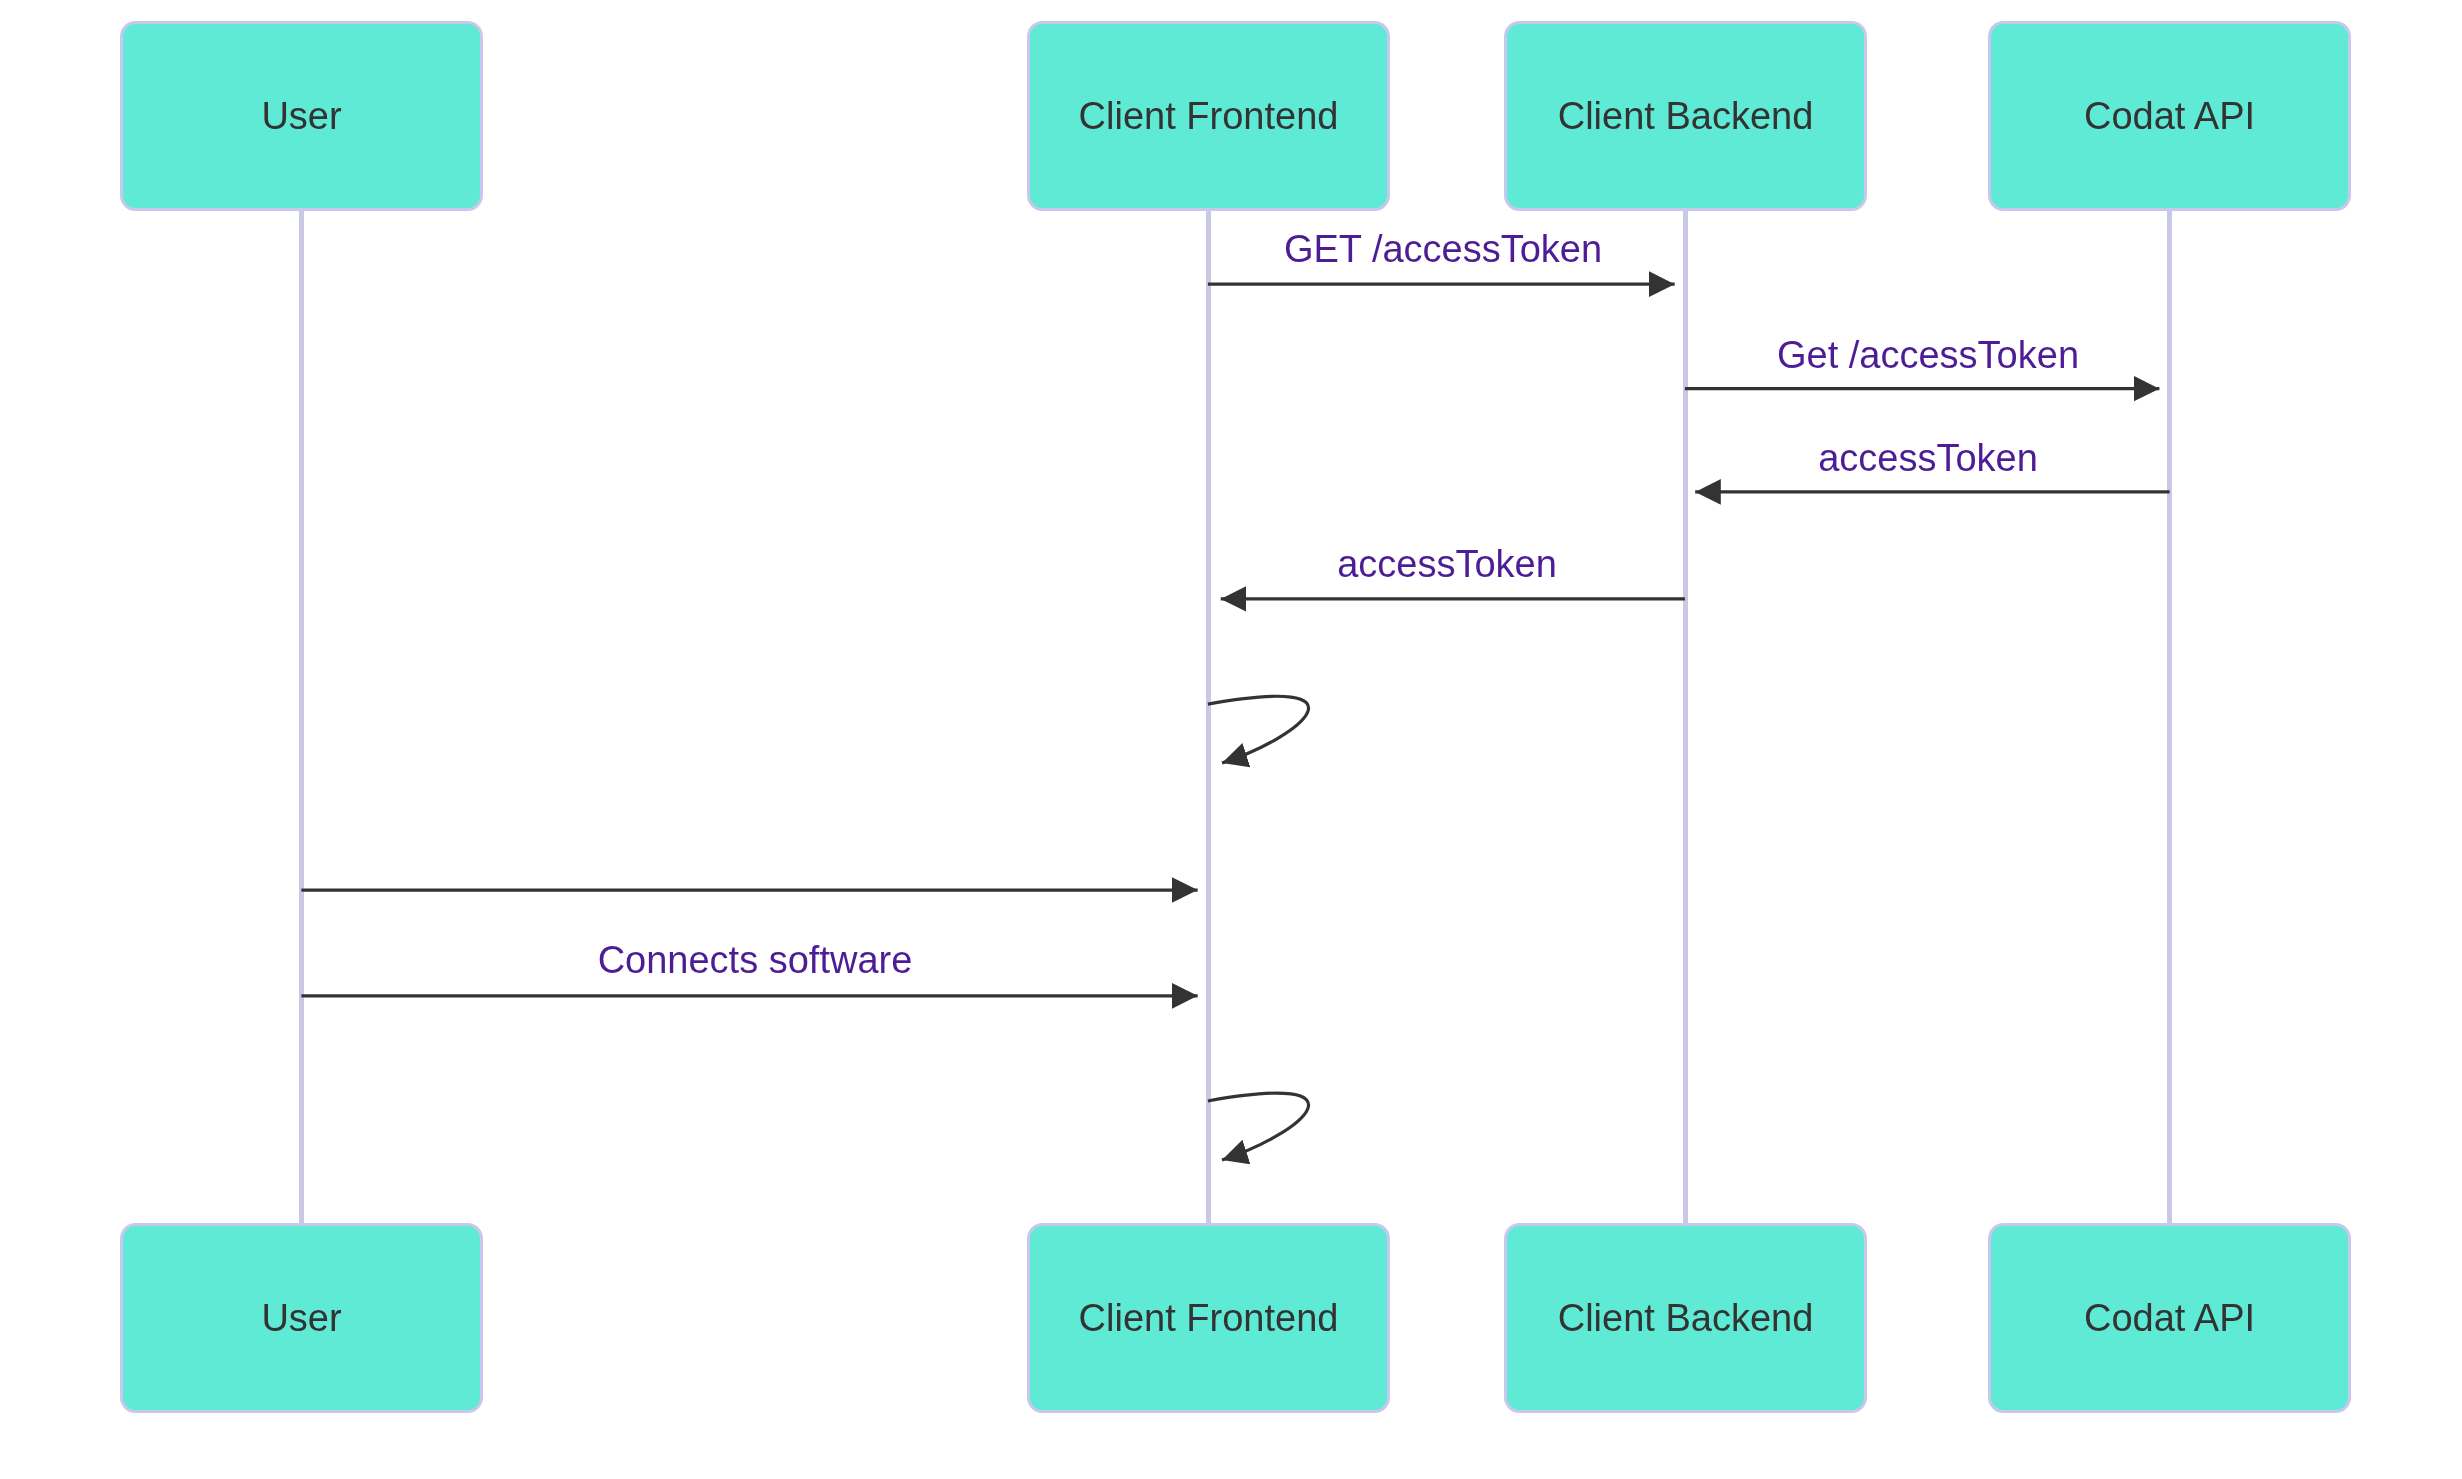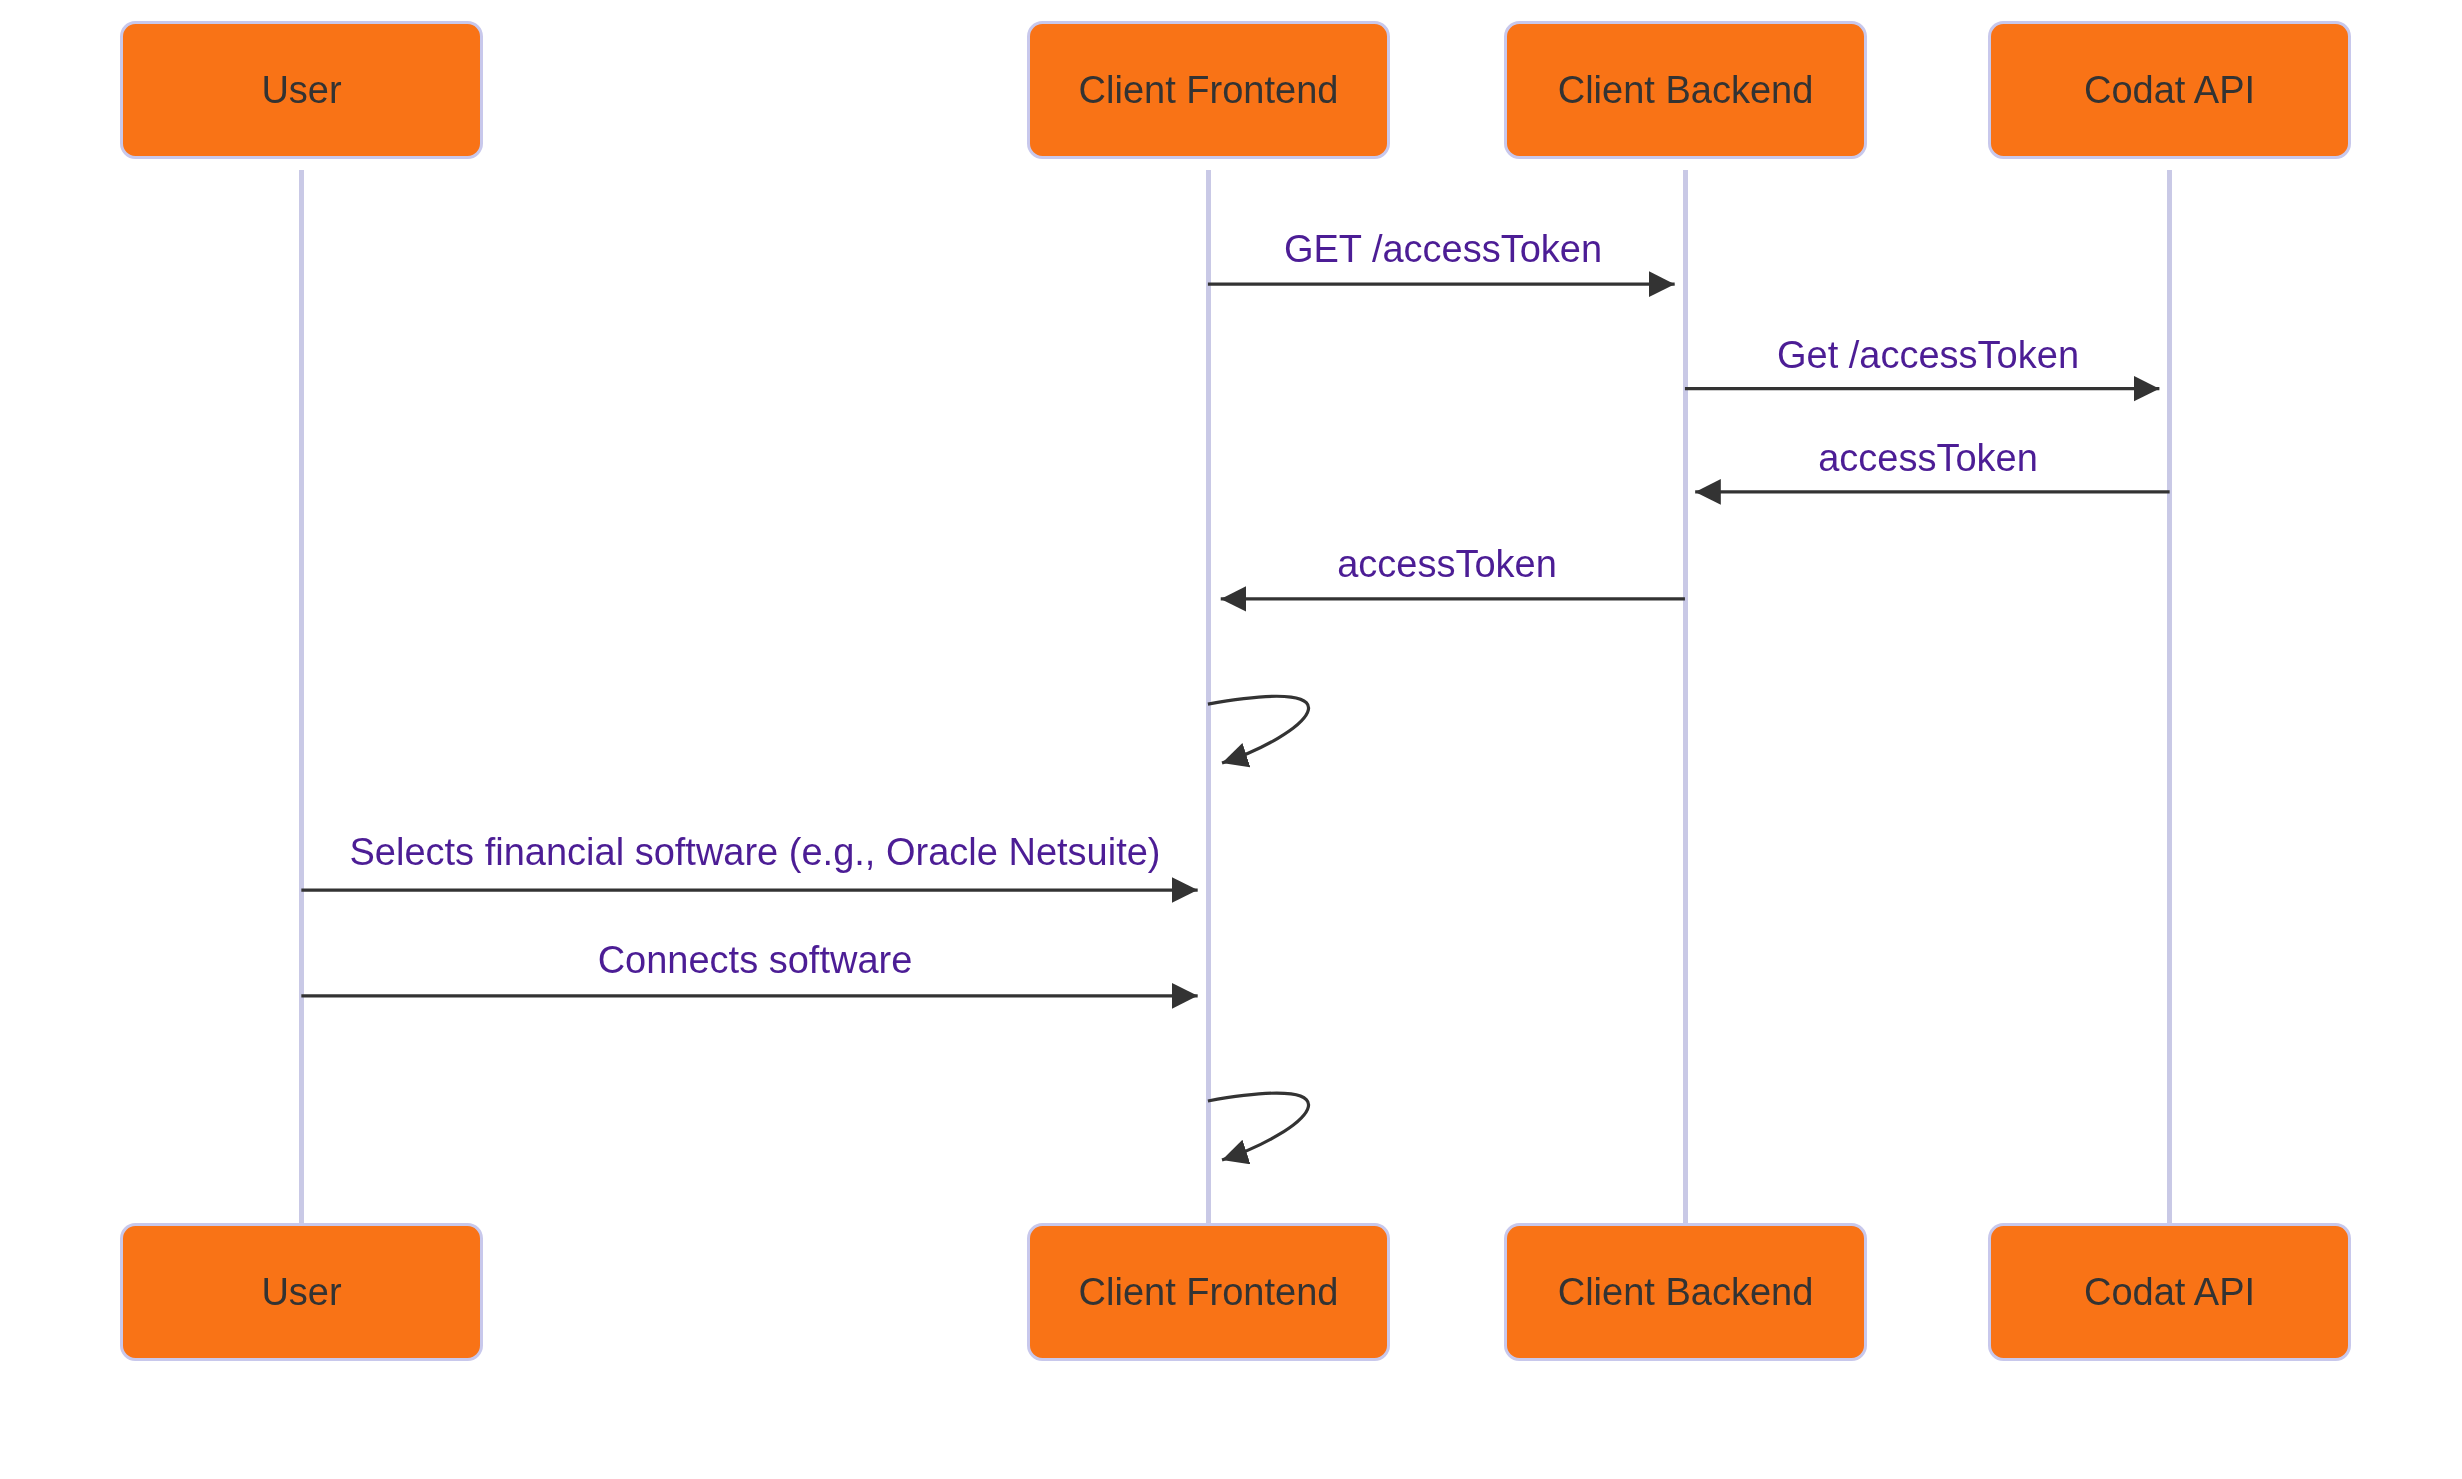--- a/index.html
+++ b/index.html
@@ -11,23 +11,23 @@
     overflow:hidden;
   }
   .lifeline{
     position:absolute;
     top:170px;height:1058px;width:5.1px;
     background:#c9c9e6;
     z-index:0;
   }
   .actor{
     position:absolute;
-    width:363px;height:138px;
+    width:363px;height:190px;
     box-sizing:border-box;
-    background:#f97316;
+    background:#5eead4;
     border:3.2px solid #c8c8ec;
     border-radius:15.4px;
     display:flex;align-items:center;justify-content:center;
     color:#333333;font-size:38px;
     z-index:2;
   }
   .actor span{white-space:nowrap;}
   .msg{
     position:absolute;
     transform:translateX(-50%);
@@ -87,17 +87,16 @@
     <span>Client Backend</span>
   </div>
   <div class="actor" style="left:1988px;top:1223px;">
     <span>Codat API</span>
   </div>
 
   <div class="msg" style="left:1443px;top:226px;">GET /accessToken</div>
   <div class="msg" style="left:1928px;top:332px;">Get /accessToken</div>
   <div class="msg" style="left:1928px;top:435px;">accessToken</div>
   <div class="msg" style="left:1447px;top:541px;">accessToken</div>
-  <div class="msg" style="left:755px;top:829px;">Selects financial software (e.g., Oracle Netsuite)</div>
   <div class="msg" style="left:755px;top:937px;">Connects software</div>
 
 </div>
 
 
 </body></html>

